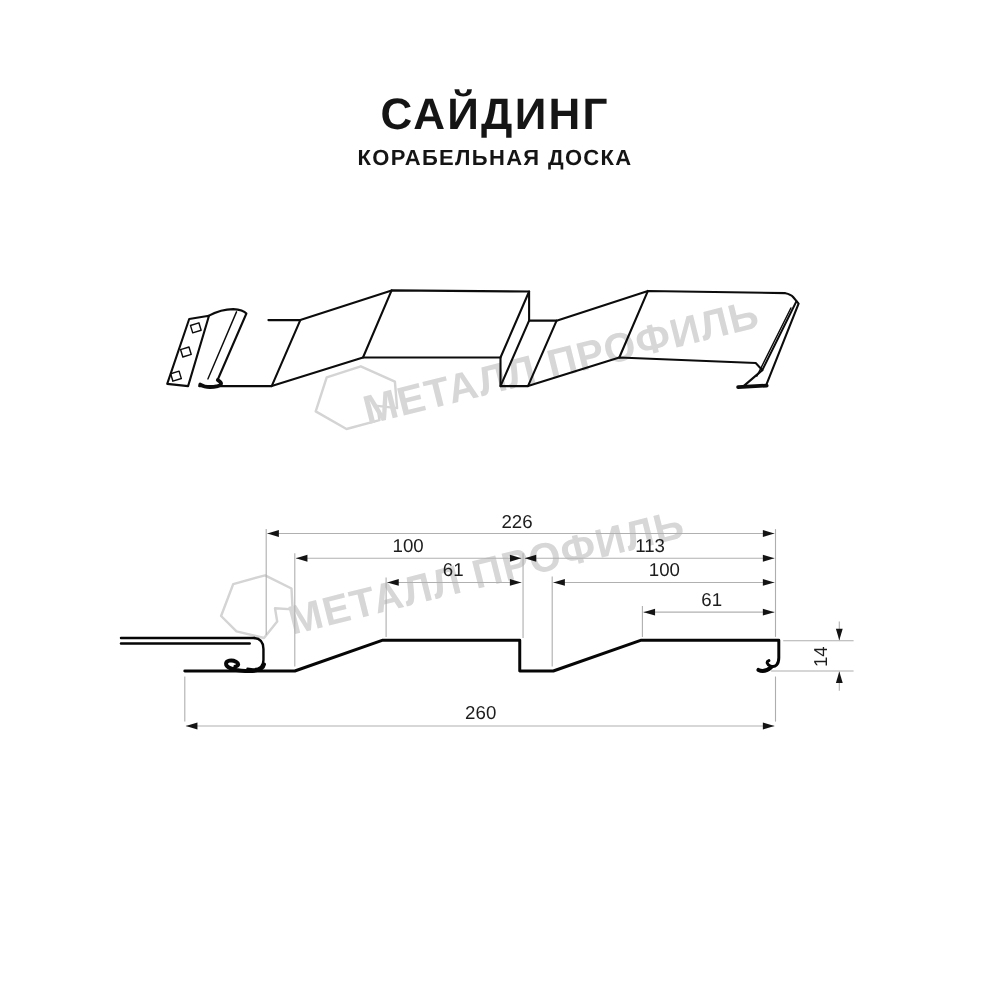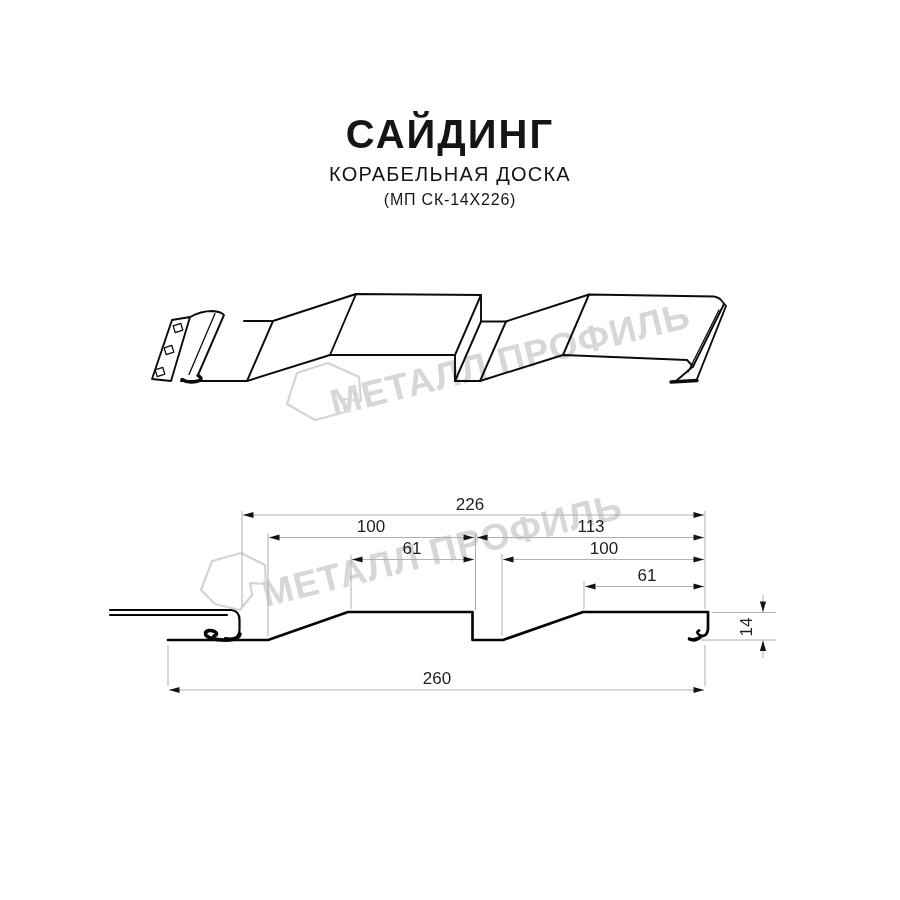--- a/index.html
+++ b/index.html
@@ -1,20 +1,20 @@
 <!DOCTYPE html>
 <html><head>
 <meta charset="utf-8">
 <style>
   html,body{margin:0;padding:0;background:#fff;}
   .canvas{position:relative;width:900px;height:680px;background:#fff;overflow:hidden;
-          font-family:"Liberation Sans",sans-serif;margin-top:30px;}
+          font-family:"Liberation Sans",sans-serif;}
   .titleblock{position:absolute;left:0;top:84px;width:900px;text-align:center;color:#151515;}
   .title{font-size:40px;font-weight:800;letter-spacing:2px;line-height:1.0;}
-  .subtitle{margin-top:9px;font-size:20px;font-weight:400;letter-spacing:1.2px;}
+  .subtitle{margin-top:9px;font-size:20px;font-weight:700;letter-spacing:1.2px;}
   .model{margin-top:5px;font-size:16px;font-weight:500;letter-spacing:0.8px;}
   .footnote{position:absolute;left:0;top:798px;width:900px;text-align:center;
             font-size:21px;font-weight:600;letter-spacing:0.4px;color:#1c1c1c;}
   svg{position:absolute;left:0;top:0;}
   .wm-text{font-family:"Liberation Sans",sans-serif;font-weight:700;font-size:37px;
            letter-spacing:1px;fill:#d7d7d7;}
   .wm-poly{fill:none;stroke:#d4d4d4;stroke-width:2.2;stroke-linejoin:round;}
   .ln3d{fill:none;stroke:#0c0c0c;stroke-width:1.9;stroke-linejoin:round;stroke-linecap:round;}
   .ln3d-thin{fill:none;stroke:#0c0c0c;stroke-width:1.3;stroke-linejoin:round;stroke-linecap:round;}
   .ln3d-thick{fill:none;stroke:#0c0c0c;stroke-width:3.4;stroke-linejoin:round;stroke-linecap:round;}
@@ -26,21 +26,20 @@
   .dimtxt{font-family:"Liberation Sans",sans-serif;font-size:17px;fill:#1d1d1d;}
 </style>
 </head>
 <body>
 
 <div class="canvas">
 
   <div class="titleblock">
     <div class="title">САЙДИНГ</div>
     <div class="subtitle">КОРАБЕЛЬНАЯ ДОСКА</div>
-    <div class="model">(МП СК-14Х226)</div>
   </div>
 
   <svg width="900" height="900" viewBox="0 0 900 900">
     <defs>
       <marker id="arr" markerWidth="12" markerHeight="9" refX="11" refY="4.5" orient="auto-start-reverse" markerUnits="userSpaceOnUse">
         <path d="M11,4.5 L0.5,1.4 L0.5,7.6 Z" fill="#141414"></path>
       </marker>
     </defs>
 
     <g>

